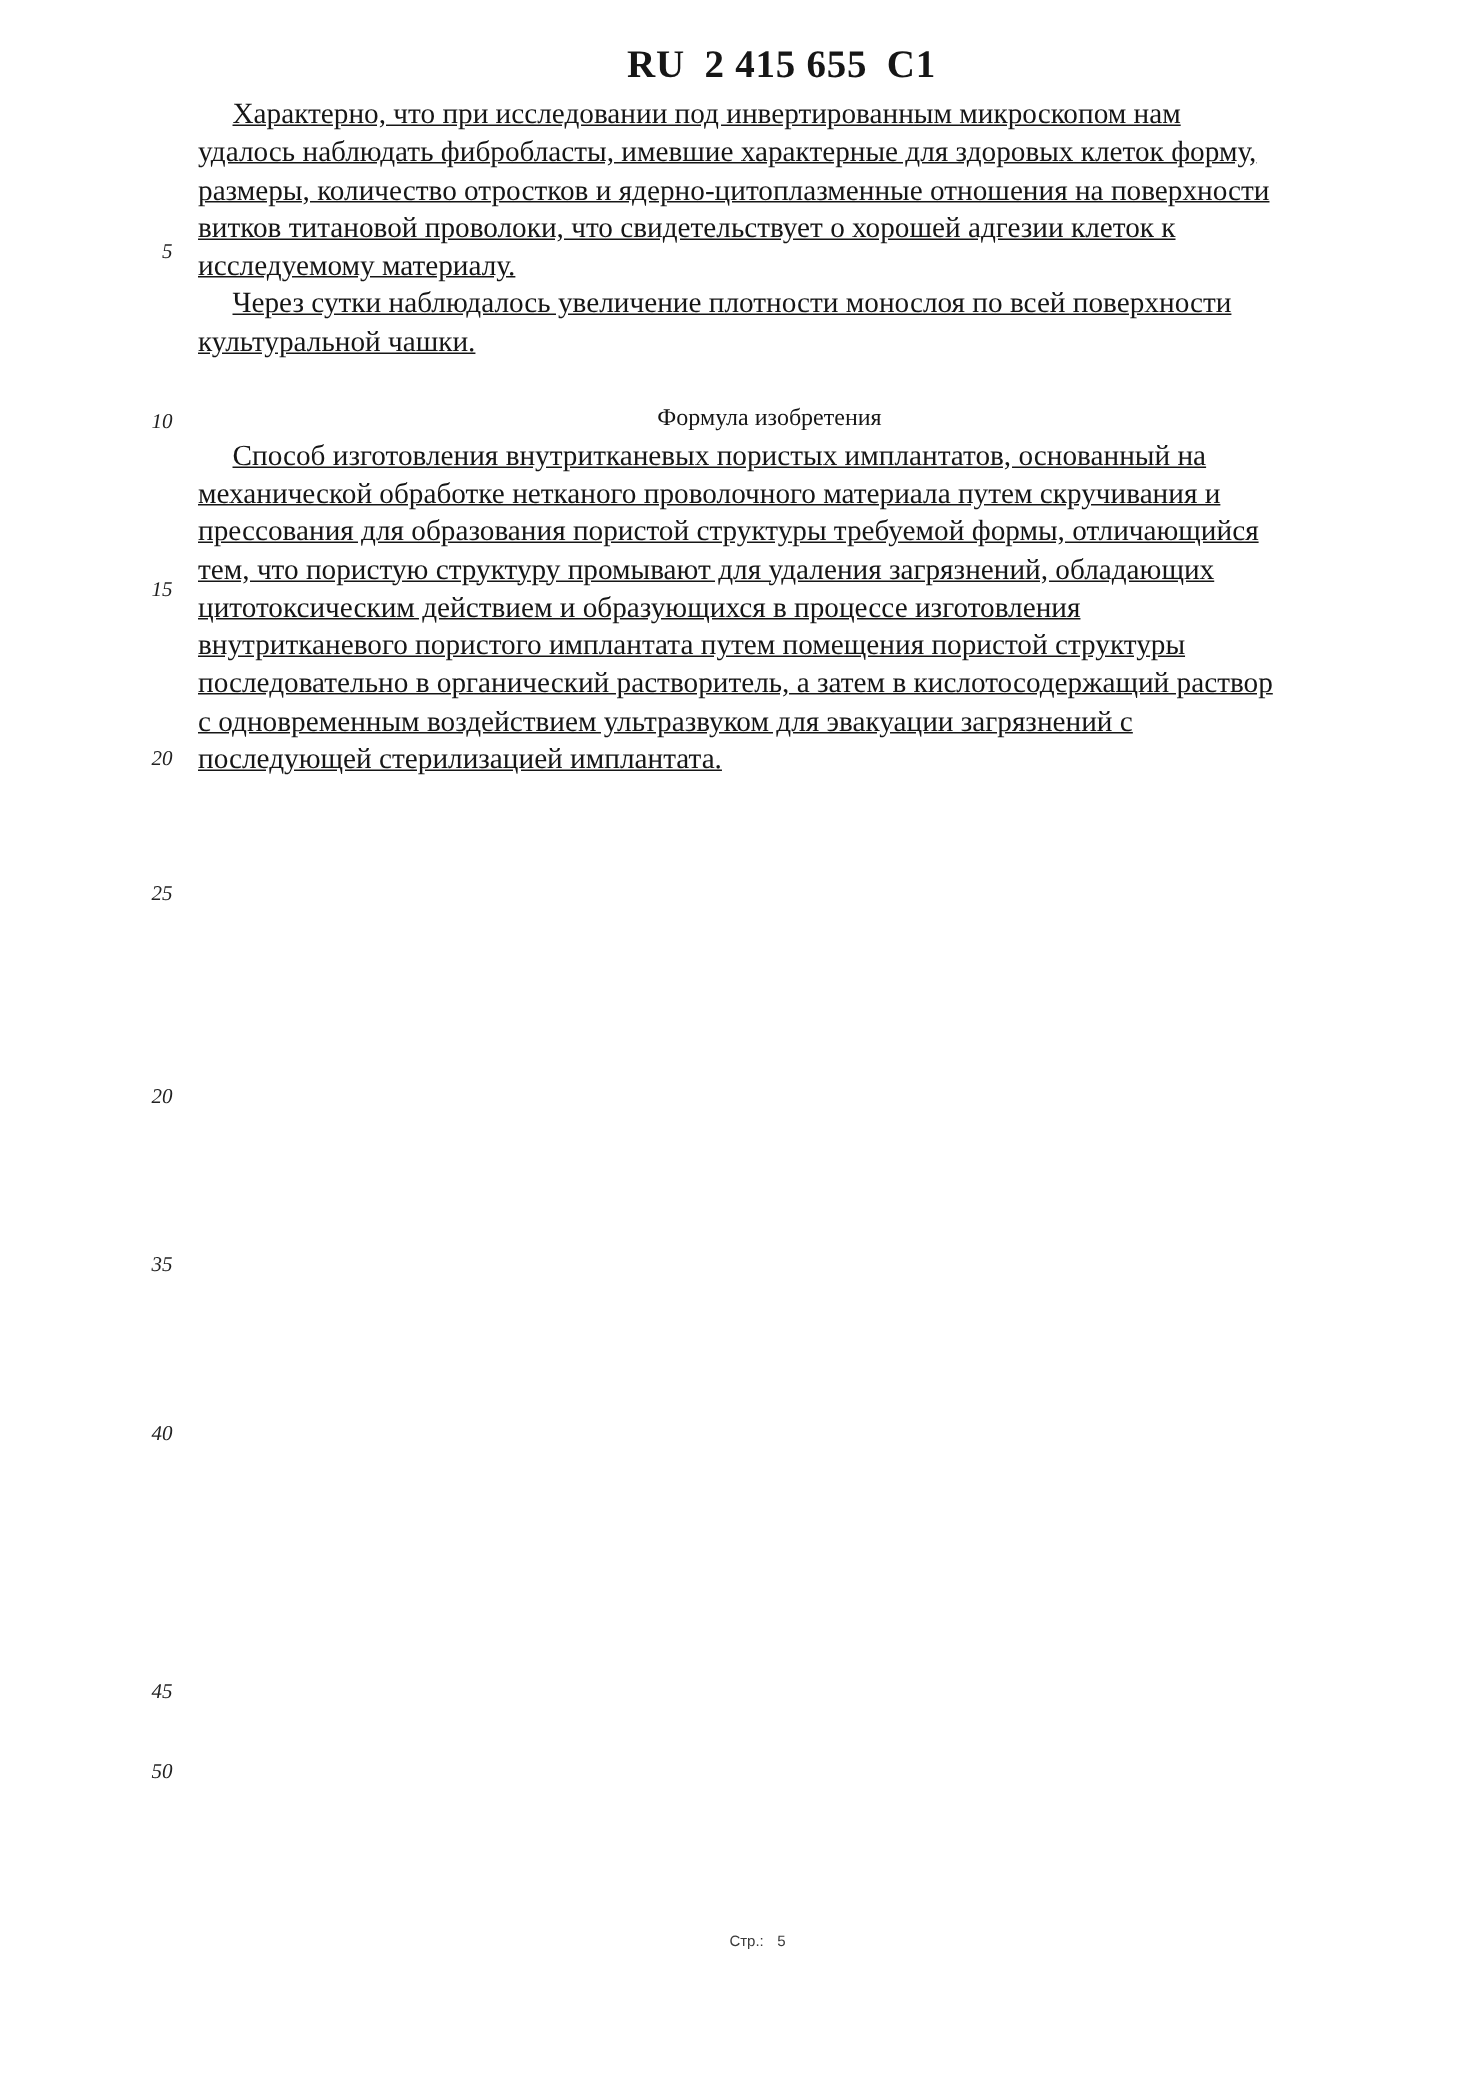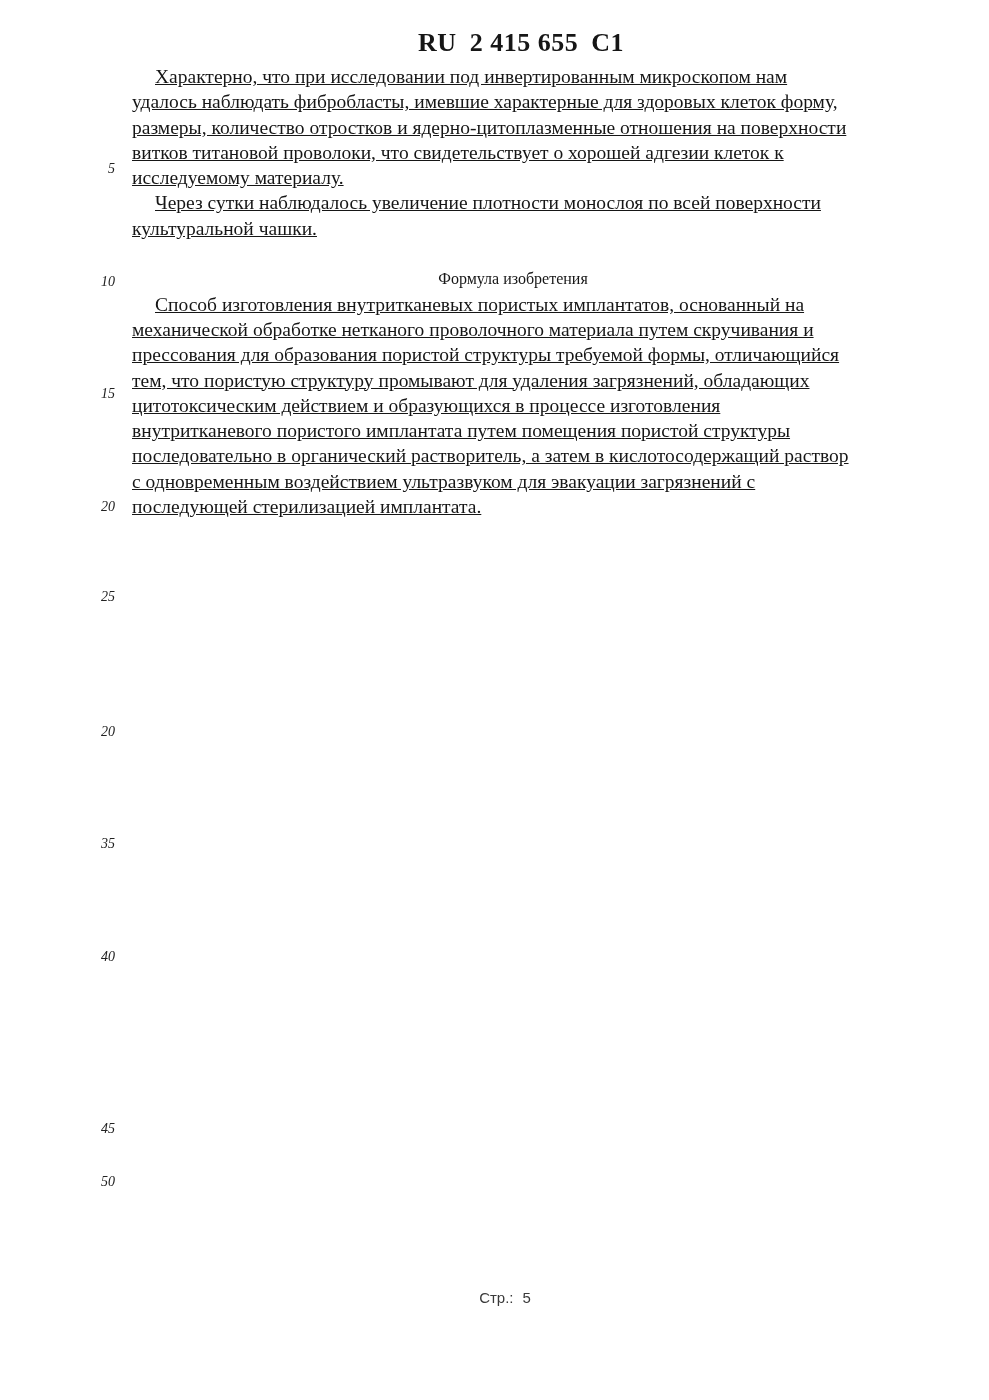--- a/index.html
+++ b/index.html
@@ -67,21 +67,21 @@
     line-height: 14px;
     color: #222222;
   }
   .page-footer {
     position: absolute;
     top: 1289px;
     left: 505px;
     transform: translateX(-50%);
     white-space: nowrap;
     font-family: "Liberation Sans", "DejaVu Sans", sans-serif;
-    font-size: 15px;
+    font-size: 10px;
     color: #3a3a3a;
   }
   .page-footer .footer-label { margin-right: 9px; }
 </style>
 </head>
 <body>
 
 <div class="page">
 
   <div class="doc-header"><span class="country-code">RU</span><span>2 415 655</span><span class="kind-code">C1</span></div>

